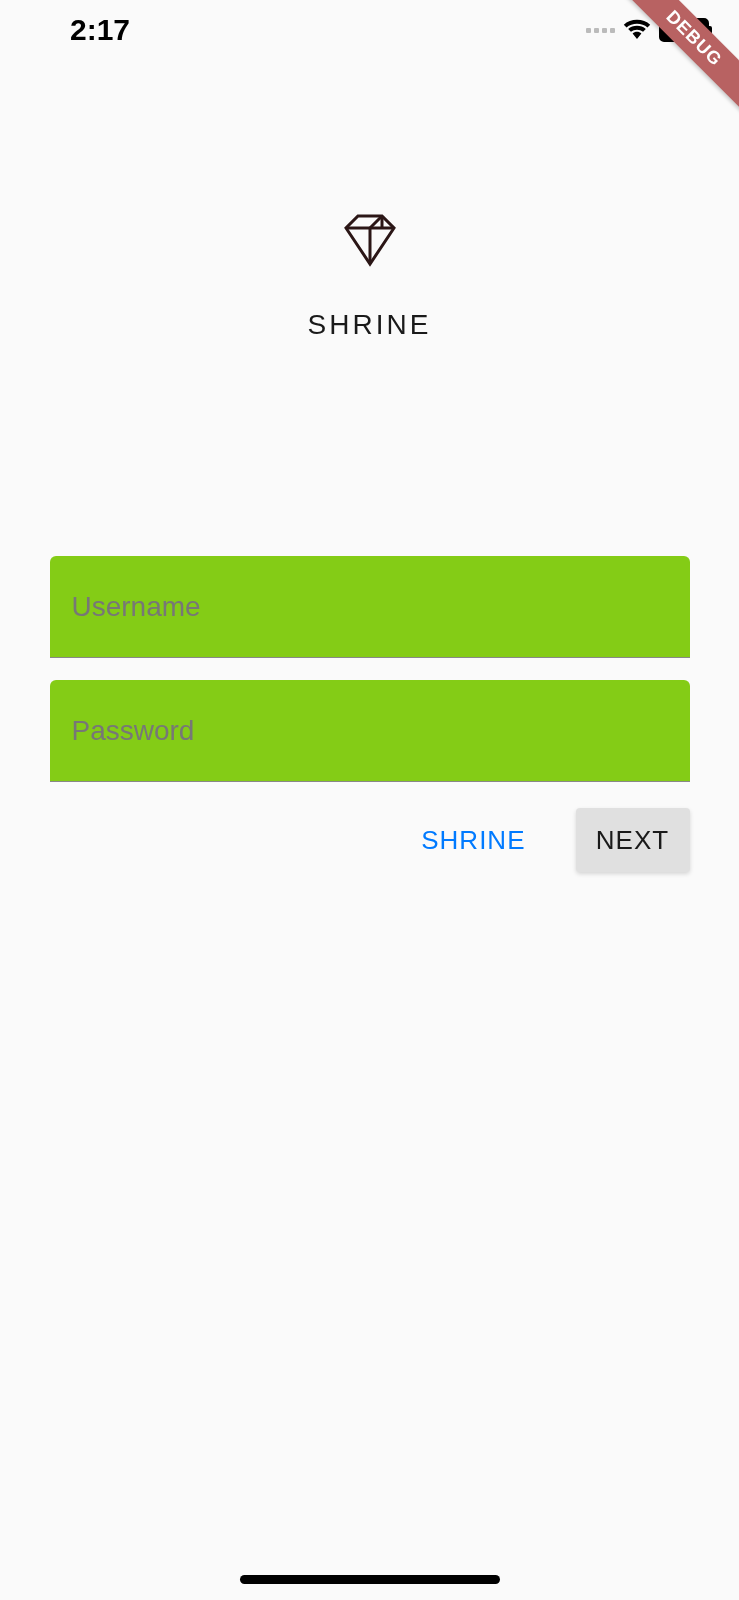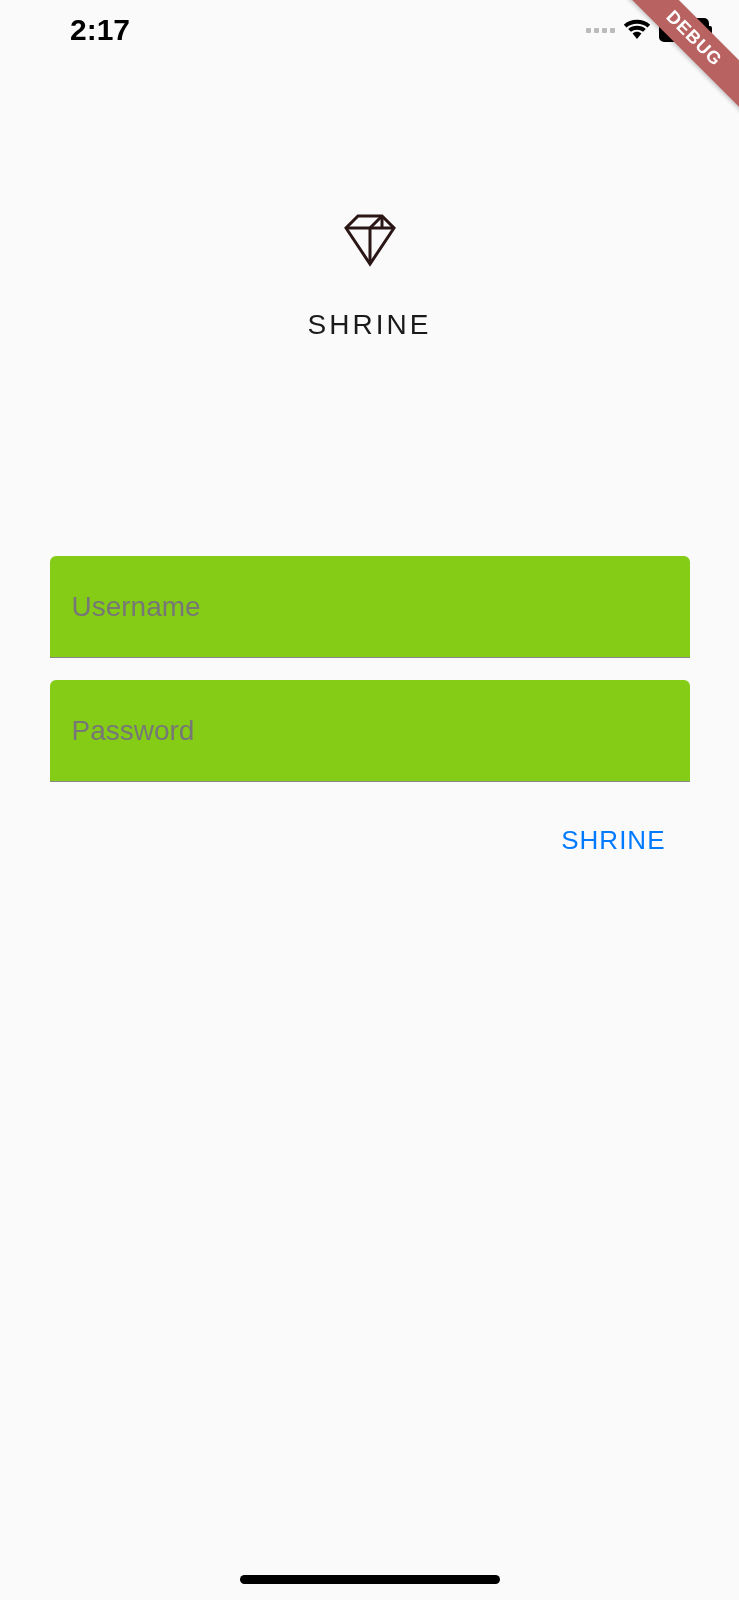--- a/index.html
+++ b/index.html
@@ -224,17 +224,18 @@
     </svg>
   </div>
   <div class="app-title">SHRINE</div>
 
   <div class="form">
     <input type="text" class="text-field" placeholder="Username" style="">
     <input type="password" class="text-field" placeholder="Password" style="">
     
     <div class="button-row">
       <button class="btn btn-cancel">SHRINE</button>
+      <button class="btn btn-next">NEXT</button>
     </div>
   </div>
 </div>
 
 <div class="home-indicator"></div>
 
 </body></html>

